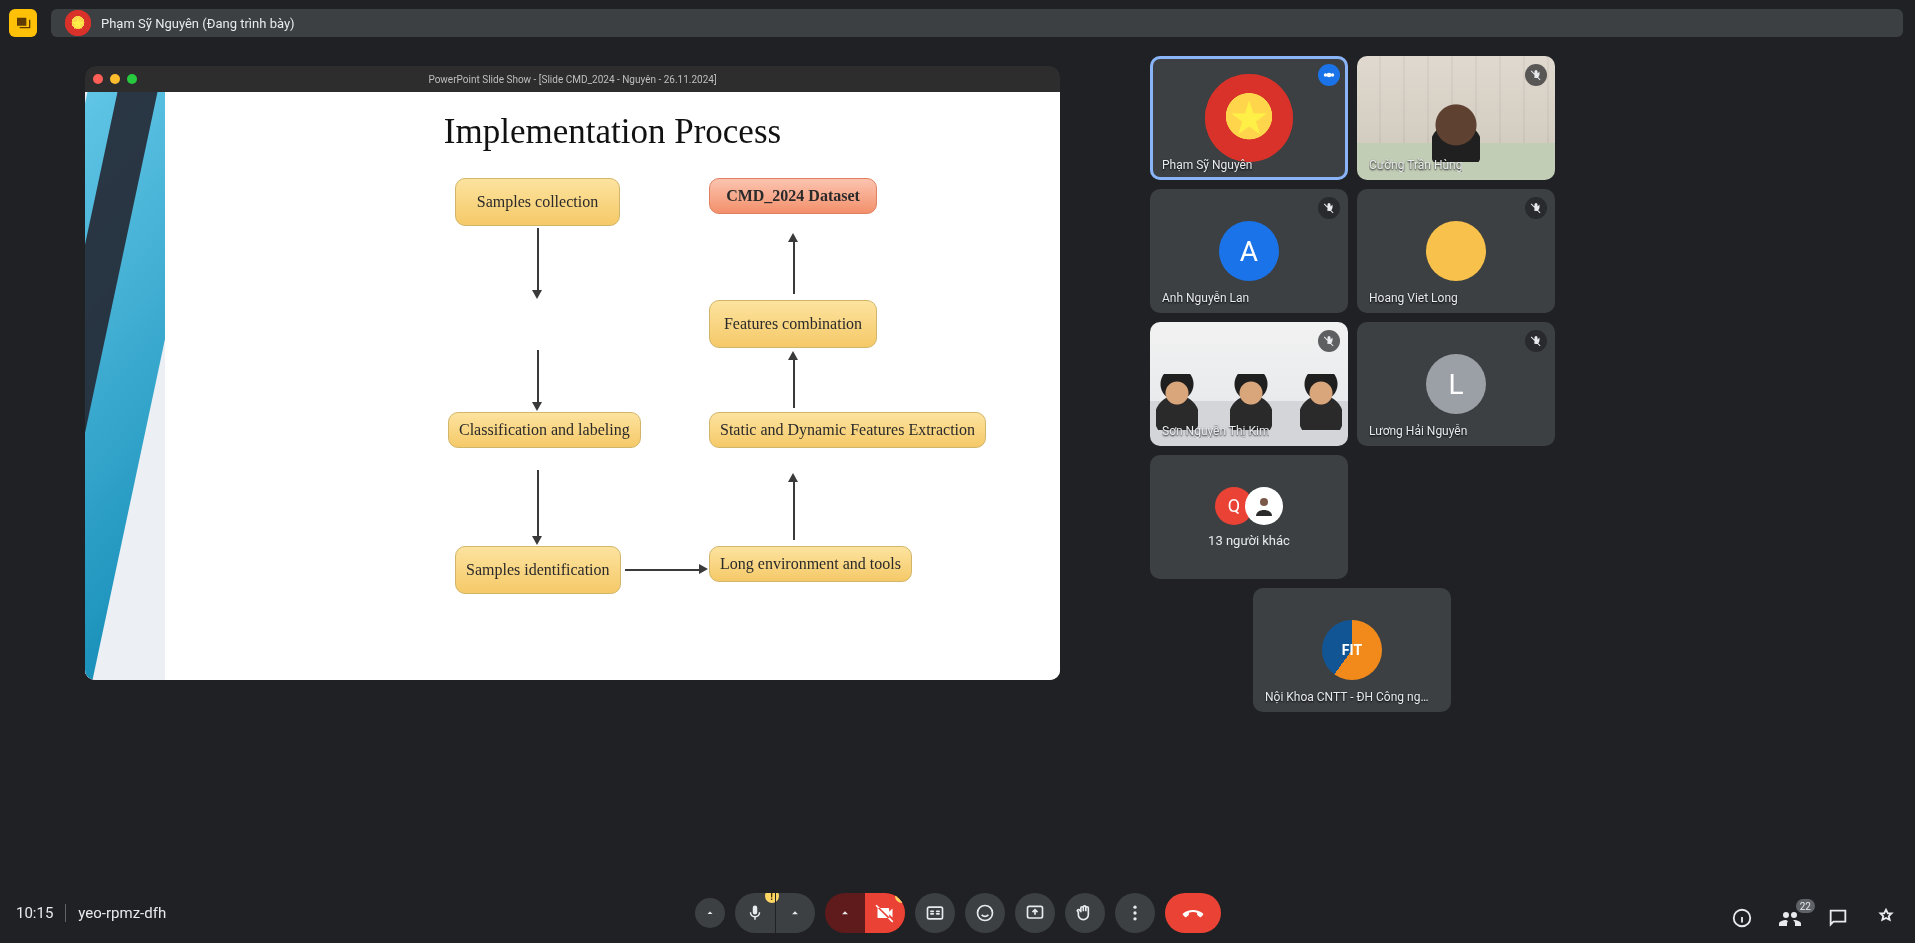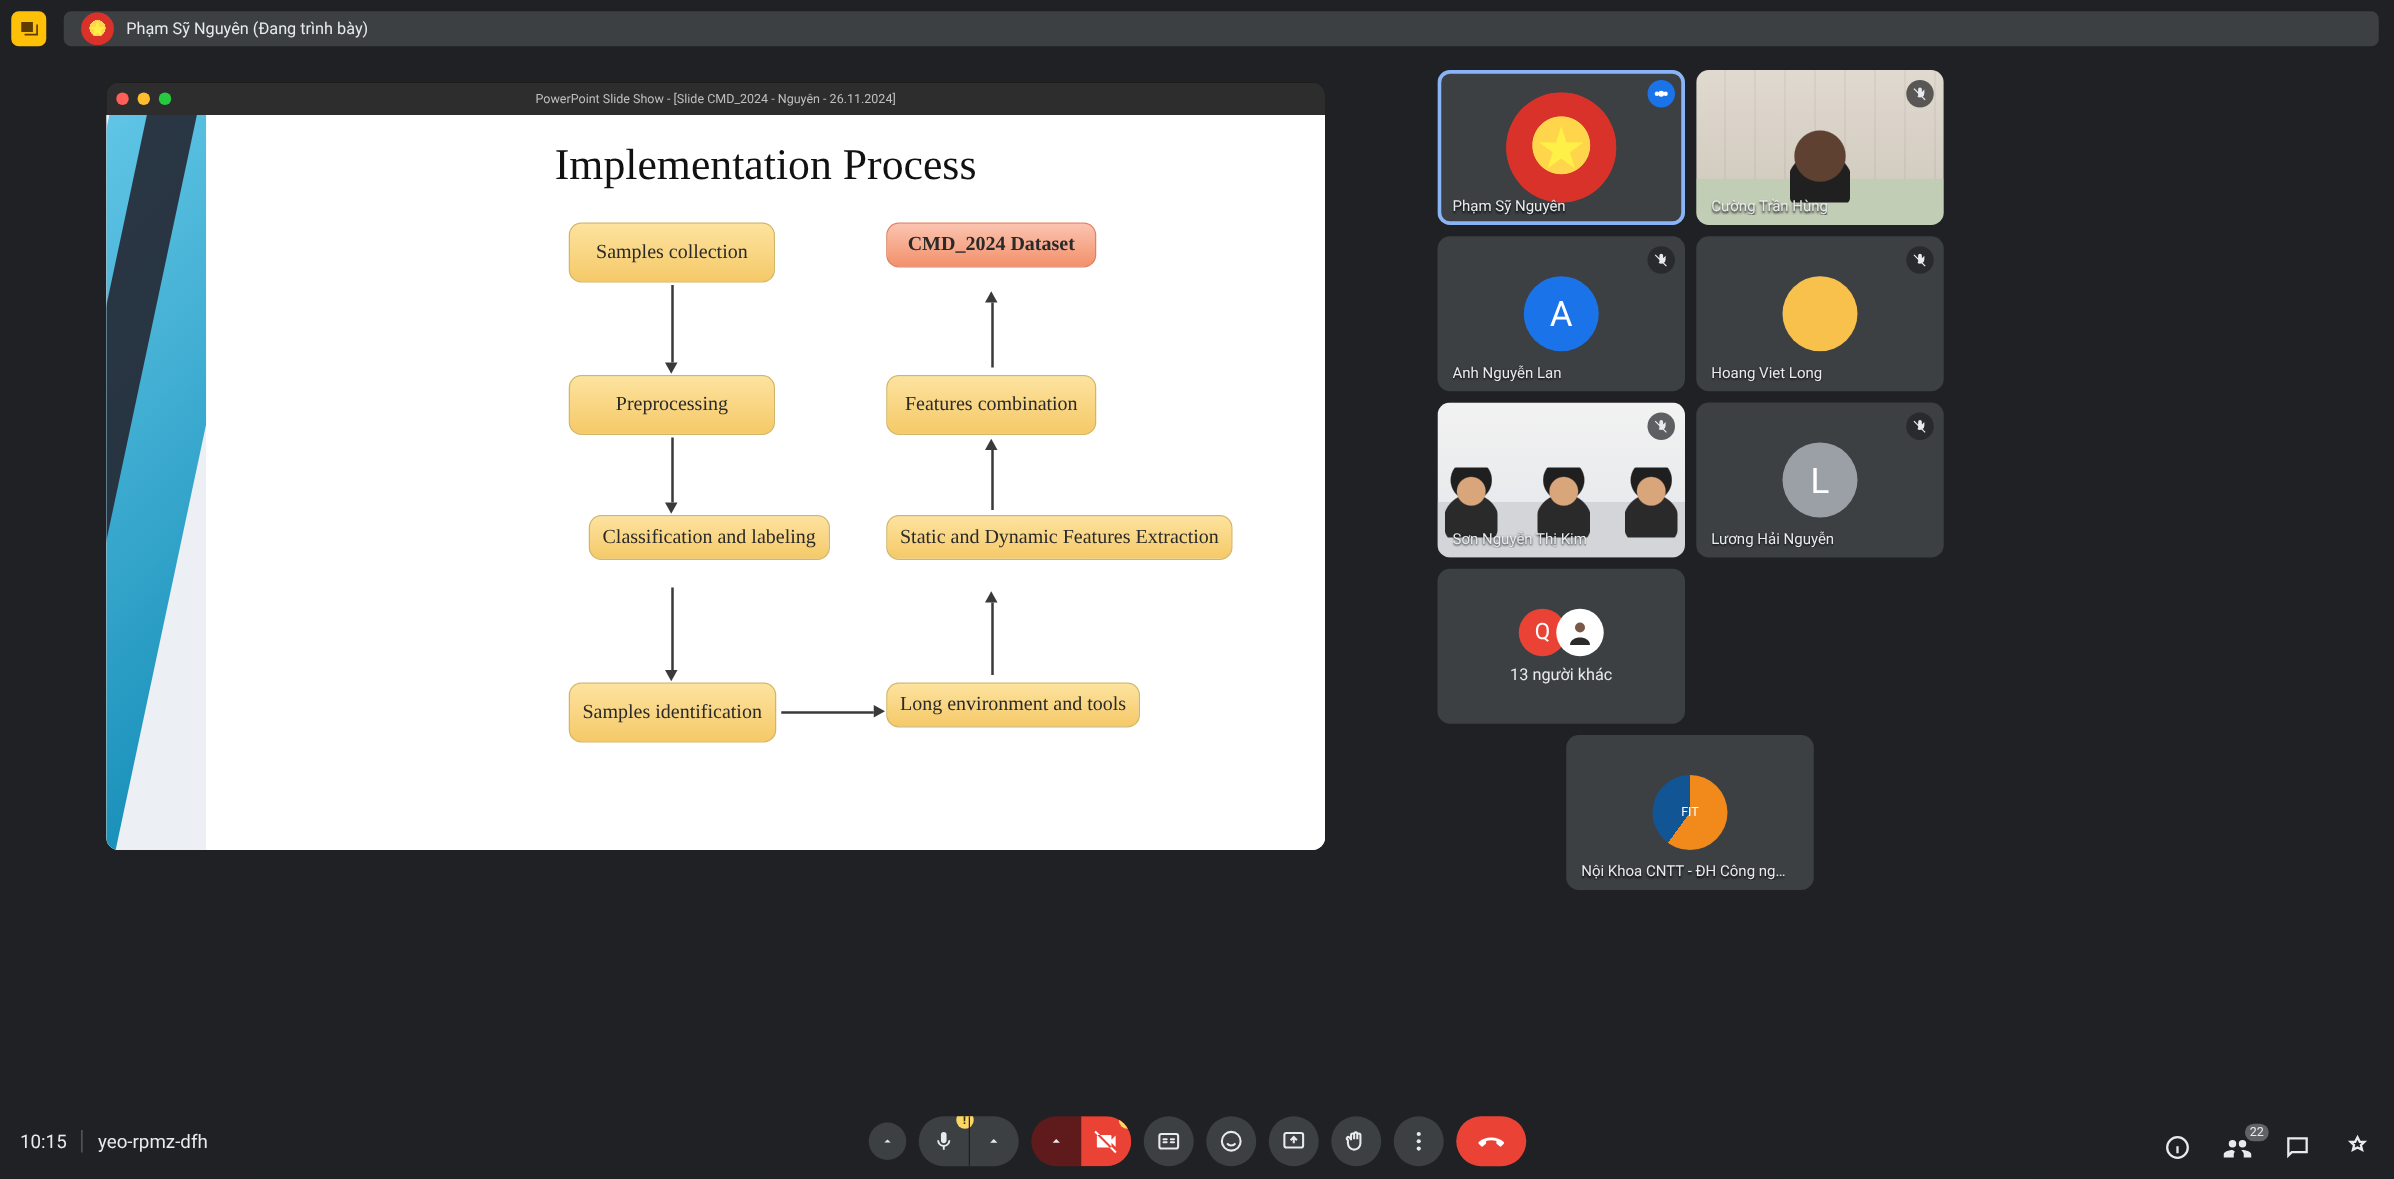--- a/index.html
+++ b/index.html
@@ -277,21 +277,21 @@
     background-image:
       radial-gradient(circle at 50% 55%, #f8c14b 0 38px, transparent 39px),
       linear-gradient(#f5ecda,#f5ecda);
   }
   .cat-avatar { width: 60px;height:60px;border-radius:50%;
     background: radial-gradient(circle at 50% 58%, #ffe1b8 0 18px, transparent 19px),
                 radial-gradient(circle at 50% 46%, #e6b27a 0 28px, #ca8c53 29px);}
   .fit-logo { width:60px;height:60px;border-radius:50%;
     background: conic-gradient(#f28a1b 0 60%, #115595 60% 100%);
     display:flex;align-items:center;justify-content:center;
-    font-size:10px;font-weight:normal;color:#fff;text-align:center;}
+    font-size:14px;font-weight:bold;color:#fff;text-align:center;}
 
   .overflow-tile { text-align: center; }
   .overflow-avatars {
     display: flex; justify-content: center; align-items: center; margin-bottom: 8px;
   }
   .overflow-avatars .mini {
     width: 38px; height: 38px; border-radius: 50%;
     display: flex; align-items: center; justify-content: center;
     font-size: 18px; color: #fff;
   }
@@ -406,22 +406,21 @@
     <div class="traffic-light tl-yellow"></div>
     <div class="traffic-light tl-green"></div>
     <div class="mac-title">PowerPoint Slide Show - [Slide CMD_2024 - Nguyên - 26.11.2024]</div>
   </div>
   <div class="slide-body">
     <div class="slide-accent"></div>
     <div class="slide-stage">
       <div class="slide-title">Implementation Process</div>
 
       <div class="flow-box fb-yellow" style="left:290px; top:86px;border-radius:10px;">Samples collection</div>
-      <div class="flow-box fb-yellow" style="left:290px; top:208px;">Preprocessing</div>
-      <div class="flow-box fb-yellow" style="left:306px; top:320px; padding:8px 10px;">Classification and labeling</div>
+      <div class="flow-box fb-yellow" style="left:283px; top:320px; padding:8px 10px;">Classification and labeling</div>
       <div class="flow-box fb-yellow" style="left:290px; top:454px;">Samples identification</div>
 
       <div class="flow-box fb-red" style="left:544px; top:86px;  padding:8px 10px; min-width:168px;">CMD_2024 Dataset</div>
       <div class="flow-box fb-yellow" style="left:544px; top:208px; min-width:168px;">Features combination</div>
       <div class="flow-box fb-yellow" style="left:544px; top:320px; padding:8px 10px; min-width:168px;">Static and Dynamic Features Extraction</div>
       <div class="flow-box fb-yellow" style="left:544px; top:454px; padding:8px 10px; min-width:168px;">Long environment and tools</div>
 
       <div class="arrow vert" style="left:372px; top:136px; height:62px;"></div>
       <div class="arrow-head-down" style="left:367px; top:198px;"></div>
       <div class="arrow vert" style="left:372px; top:258px; height:52px;"></div>

